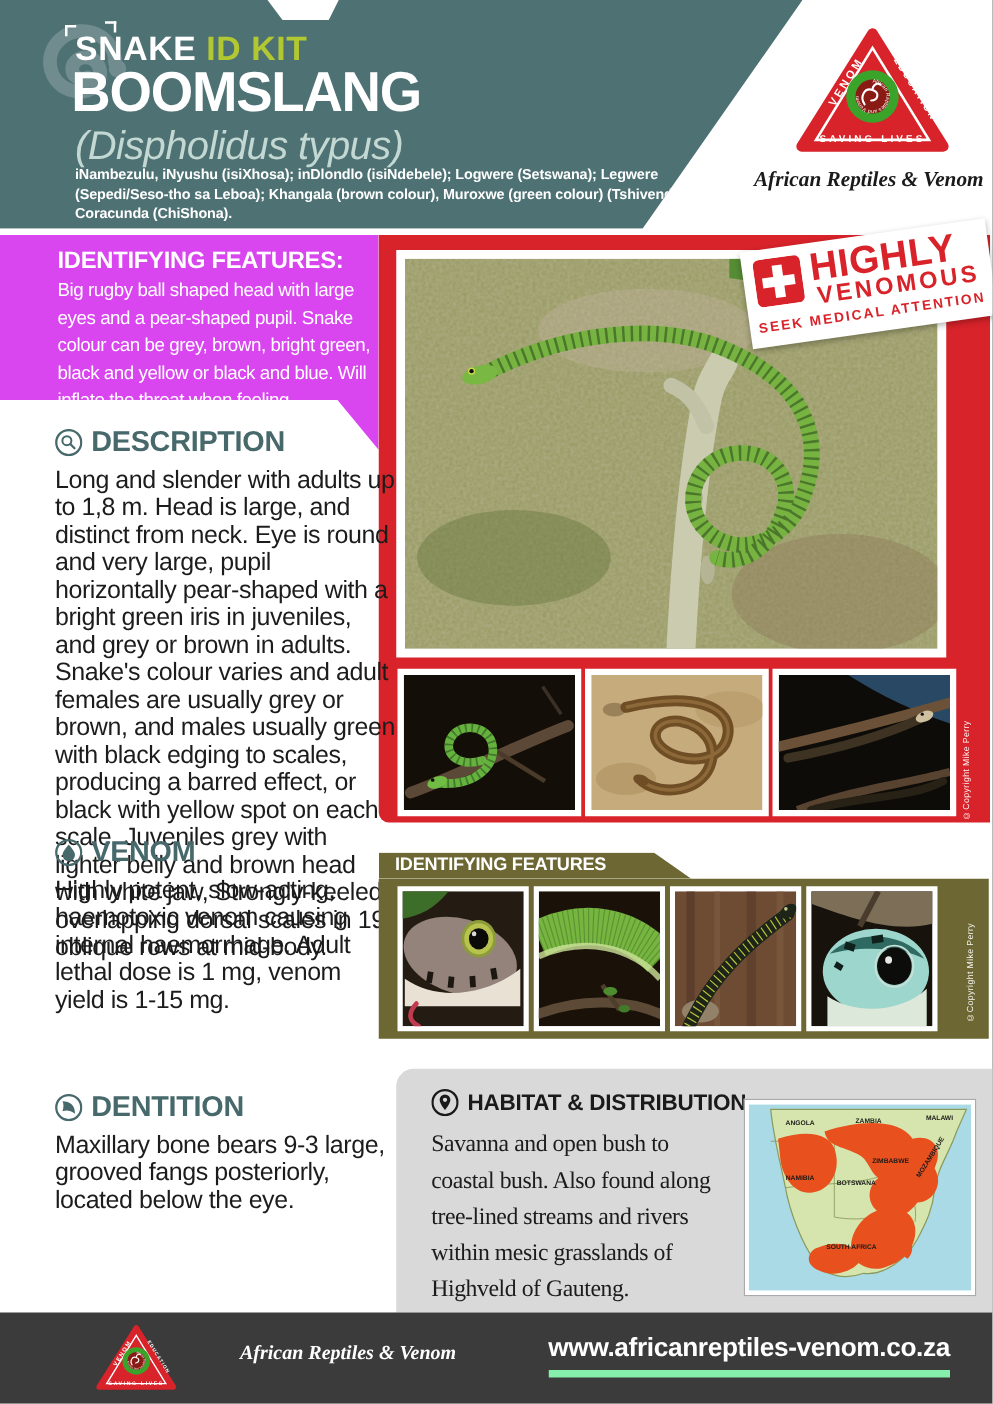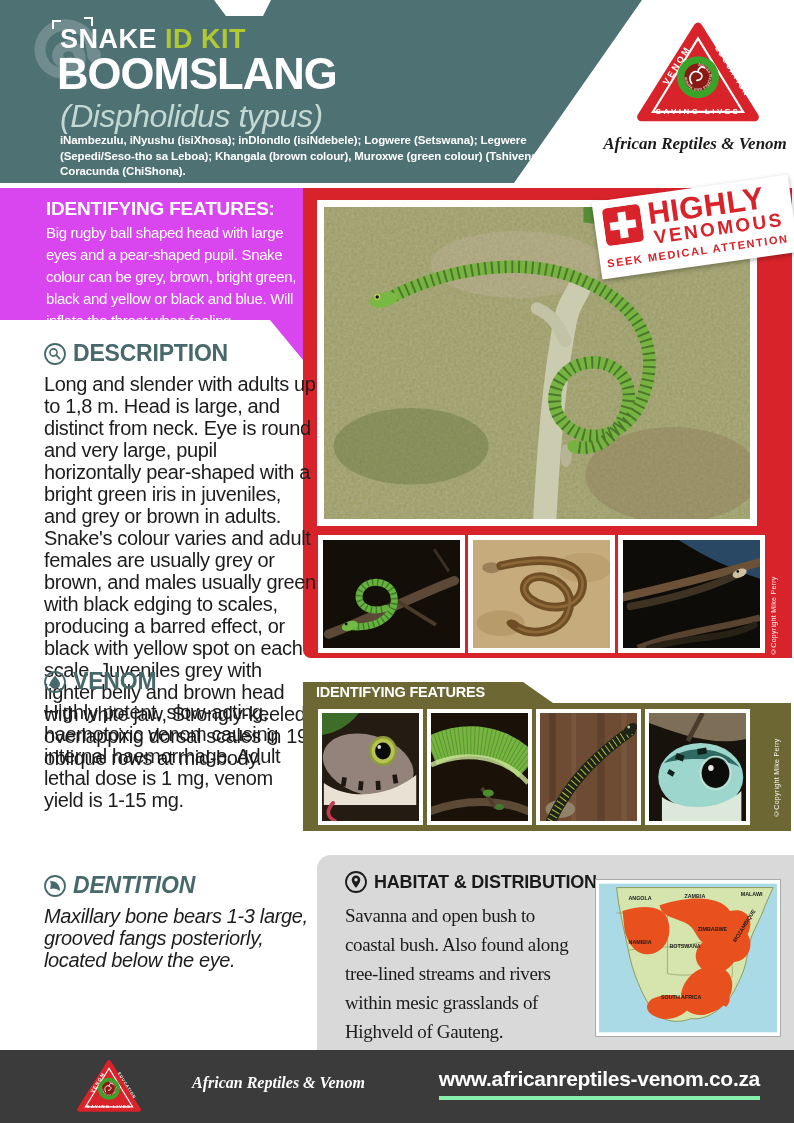--- a/index.html
+++ b/index.html
@@ -63,21 +63,21 @@
   .badge {
     position:absolute; left:596px; top:188px; width:198px; height:78px; background:#fff;
     transform:rotate(-8deg); box-shadow:0 2px 5px rgba(0,0,0,.3); z-index:6; color:#d8232a;
   }
   .badge .cross { position:absolute; left:9px; top:8px; }
   .badge .l1 { position:absolute; left:54px; top:2px;  font-size:31px; font-weight:bold; letter-spacing:.5px; }
   .badge .l2 { position:absolute; left:57px; top:33px; font-size:19px; font-weight:bold; letter-spacing:2.5px; }
   .badge .l3 { position:absolute; left:7px;  top:57px; font-size:11px; font-weight:bold; letter-spacing:1.6px; white-space:nowrap; }
   
   .section { position:absolute; left:44px; width:272px; }
-  .sec-desc { top:340px; } .sec-venom { top:668px; } .sec-dent { top:872px;font-style:italic; }
+  .sec-desc { top:340px; } .sec-venom { top:668px; } .sec-dent { top:872px; }
   .sec-head { display:flex; align-items:center; gap:7px; margin-bottom:6px; }
   .sec-head h2 { font-size:23px; font-weight:bold; color:#47696b; letter-spacing:-.2px; }
   .section p { font-size:20px; line-height:22px; letter-spacing:-.35px; color:#1c1c1c; }
   
   .band-strip {
     position:absolute; left:303px; top:682px; width:250px; height:21px; background:#6d6733;
     clip-path:polygon(0 0, 88% 0, 100% 100%, 0 100%);
     color:#fff; font-size:14.5px; font-weight:bold; line-height:21px; padding-left:13px; letter-spacing:-.2px;
   }
   .band { position:absolute; left:303px; top:703px; width:488px; height:128px; background:#6d6733; }
@@ -96,21 +96,21 @@
   .map-frame svg { display:block; width:100%; height:100%; }
   
   .footer { position:absolute; left:0; top:1050px; width:794px; height:73px; background:#3b3b3b; }
   .logo-sm { position:absolute; left:76px; top:9px; width:66px; height:55px; }
   .footer-tagline {
     position:absolute; left:192px; top:24px; color:#fff;
     font-family:"Liberation Serif", serif; font-style:italic; font-weight:bold; font-size:16px;
   }
   .site-url {
     position:absolute; right:34px; top:17px; color:#fff; font-size:21px; font-weight:bold;
-    letter-spacing:-.3px; padding-bottom:5px; border-bottom:4px solid #86efac;
+    letter-spacing:-.3px; padding-bottom:5px; border-bottom:6px solid #86efac;
   }
   .icon-circle { flex:0 0 auto; }
 </style>
 </head>
 <body>
 
 <svg width="0" height="0" style="position:absolute" aria-hidden="true">
   <defs>
     <symbol id="arv-logo" viewBox="0 0 120 100">
       <path d="M60,6 L114,92 L6,92 Z" fill="#d8232a" stroke="#d8232a" stroke-width="8" stroke-linejoin="round"></path>
@@ -320,21 +320,21 @@
   </div>
 
   <div class="section sec-dent">
     <div class="sec-head">
       <svg class="icon-circle" width="22" height="22" viewBox="0 0 22 22">
         <circle cx="11" cy="11" r="10" fill="none" stroke="#47696b" stroke-width="1.8"></circle>
         <path d="M6,6 C12,6 16,9 16,16 C12,13 9,13 6,14 C7,11 7,8 6,6 Z" fill="#47696b"></path>
       </svg>
       <h2>DENTITION</h2>
     </div>
-    <p>Maxillary bone bears 1-3 large, grooved fangs posteriorly, located below the eye.</p>
+    <p>Maxillary bone bears 9-3 large, grooved fangs posteriorly, located below the eye.</p>
   </div>
 
   <div class="habitat">
     <div class="sec-head">
       <svg class="icon-circle" width="22" height="22" viewBox="0 0 22 22">
         <circle cx="11" cy="11" r="10" fill="none" stroke="#1a1a1a" stroke-width="1.8"></circle>
         <path d="M11,4.5 a4.3,4.3 0 0 1 4.3,4.3 C15.3,12 11,17 11,17 C11,17 6.7,12 6.7,8.8 A4.3,4.3 0 0 1 11,4.5 Z" fill="#1a1a1a"></path>
         <circle cx="11" cy="8.8" r="1.7" fill="#d9d9d9"></circle>
       </svg>
       <h2>HABITAT &amp; DISTRIBUTION</h2>

